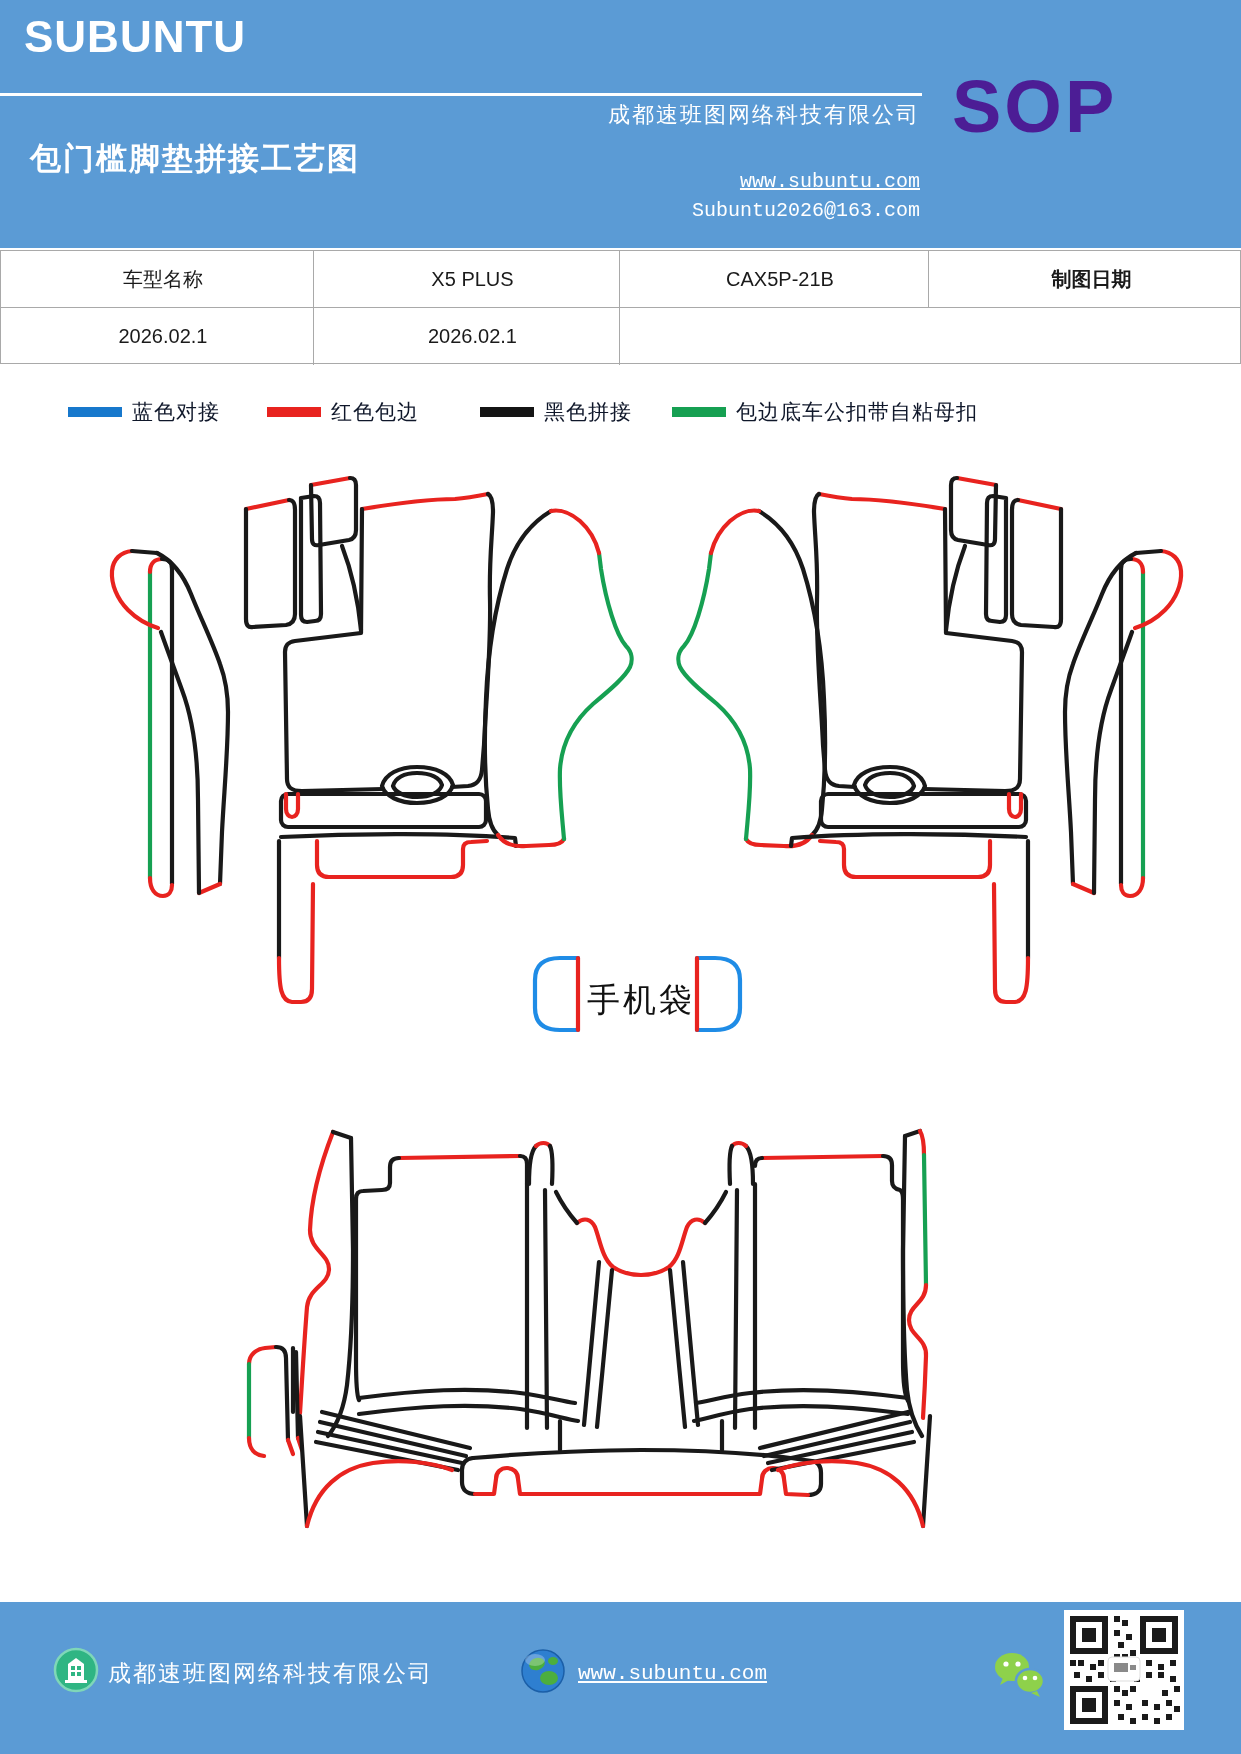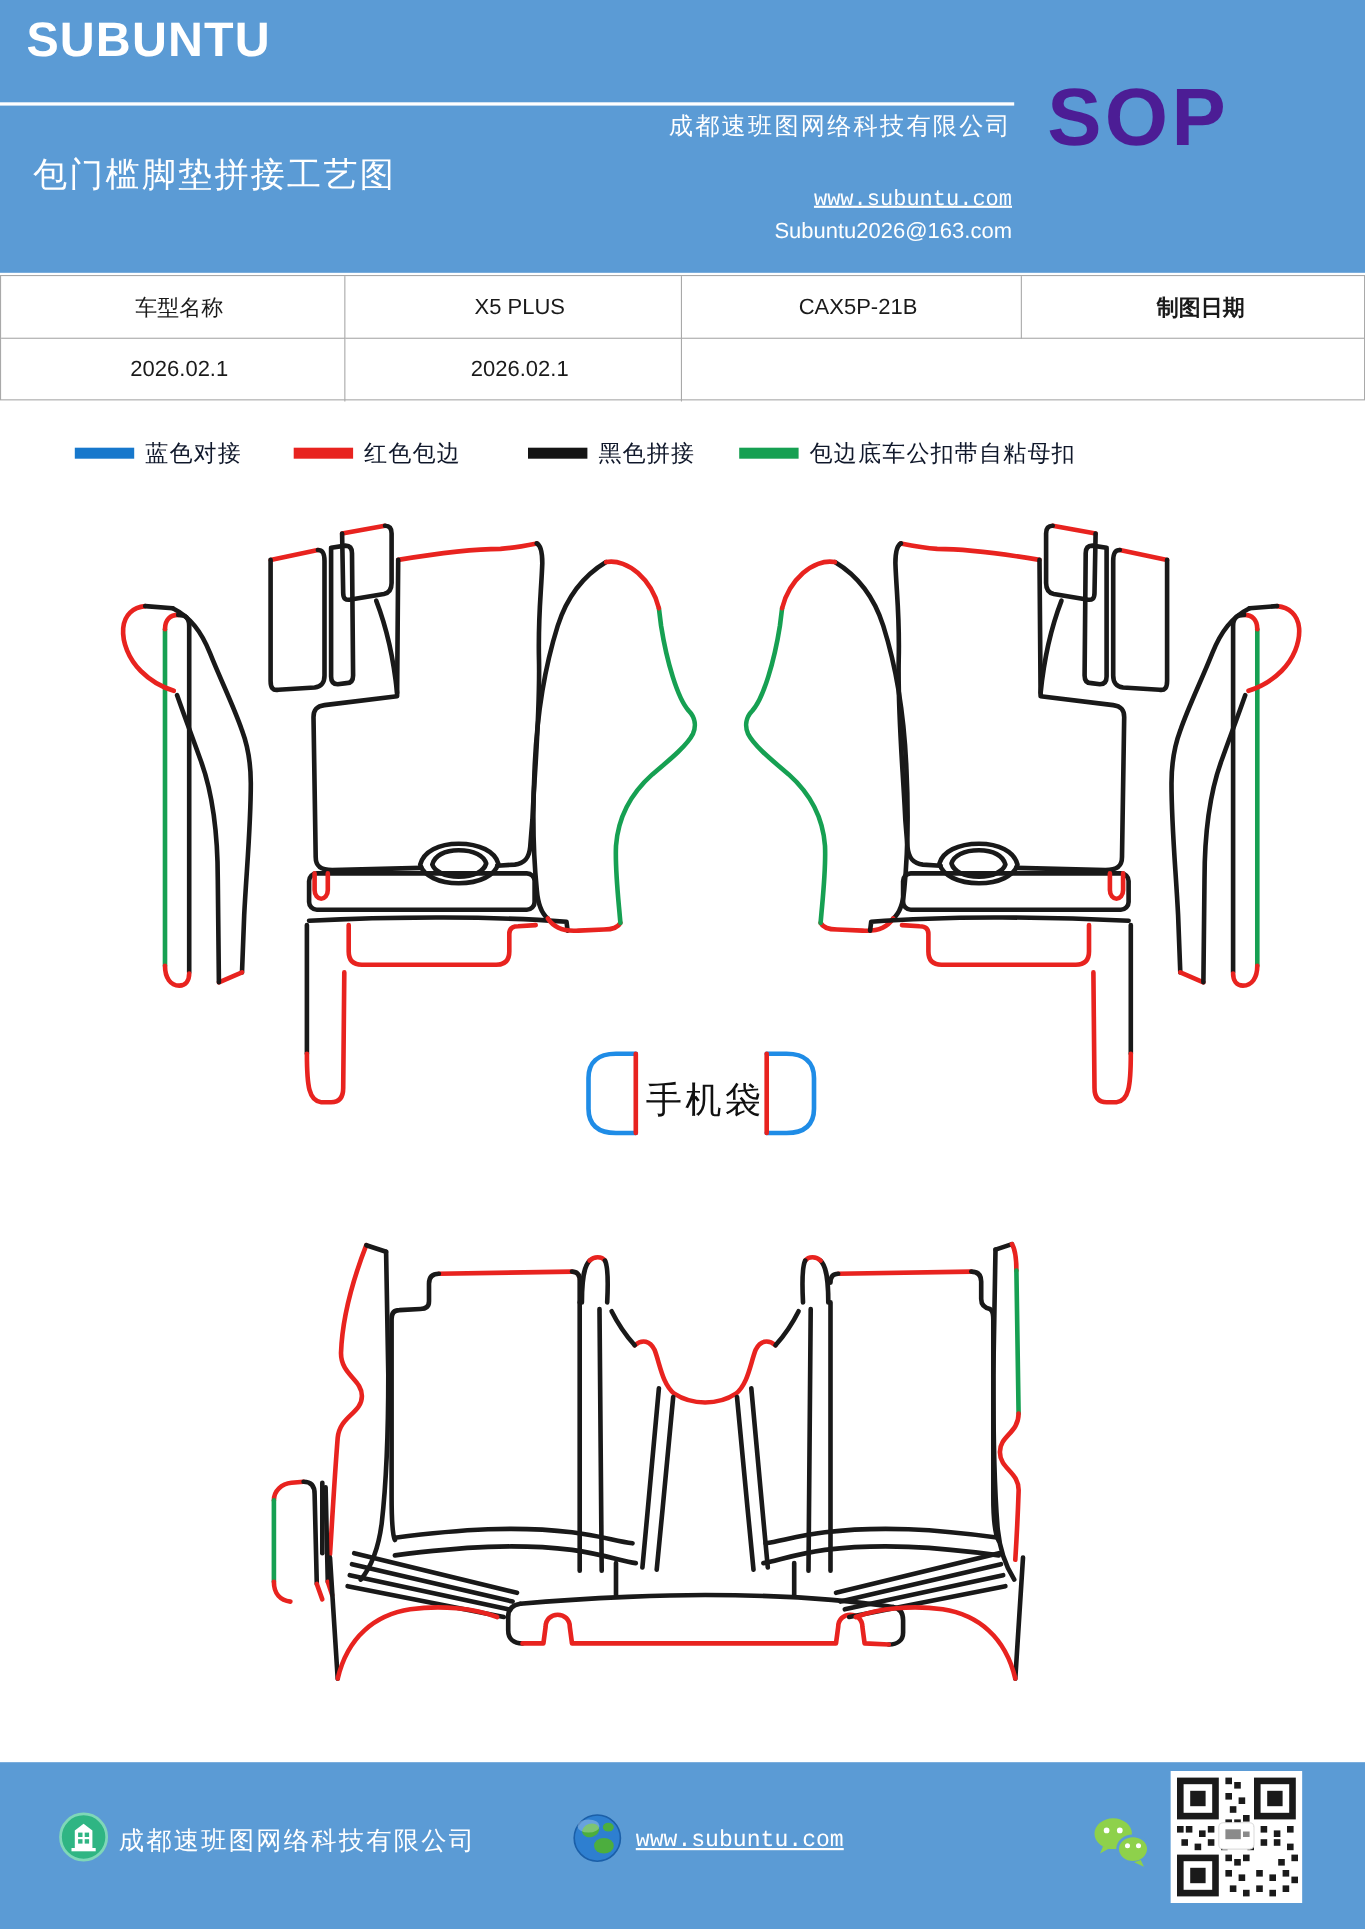--- a/index.html
+++ b/index.html
@@ -5,25 +5,25 @@
   html,body{margin:0;padding:0;}
   body{
     width:1241px;height:1754px;position:relative;background:#ffffff;
     font-family:"Liberation Sans","DejaVu Sans",sans-serif;color:#1a1a1a;
     overflow:hidden;
   }
   
   .header{position:absolute;left:0;top:0;width:1241px;height:248px;background:#5b9bd5;z-index:2;}
   .logo{position:absolute;left:24px;top:12px;font-size:44px;font-weight:bold;letter-spacing:1px;color:#fff;}
   .header-rule{position:absolute;left:0;top:93px;width:922px;height:3px;background:#fff;}
-  .doc-title{position:absolute;left:30px;top:138px;font-size:31px;font-weight:normal;color:#fff;letter-spacing:2px;}
+  .doc-title{position:absolute;left:30px;top:138px;font-size:31px;font-weight:bold;color:#fff;letter-spacing:2px;}
   .header-right{position:absolute;right:321px;top:100px;text-align:right;color:#fff;}
   .hr-company{font-size:22px;letter-spacing:2px;}
   .hr-web{margin-top:40px;font-size:20px;font-family:"Liberation Mono","DejaVu Sans Mono",monospace;text-decoration:underline;}
-  .hr-mail{margin-top:6px;font-size:20px;font-family:Liberation Sans, sans-serif;}
+  .hr-mail{margin-top:6px;font-size:20px;font-family:Liberation Mono, monospace;}
   .sop{position:absolute;left:952px;top:64px;font-size:74px;font-weight:bold;letter-spacing:3px;color:#4c1d95;}
   
   .info-table{position:absolute;left:0;top:250px;width:1241px;height:114px;z-index:2;
     display:grid;grid-template-columns:313px 306px 309px 313px;grid-template-rows:57px 57px;
     border:1px solid #a9a9a9;box-sizing:border-box;background:#fff;}
   .info-cell{border-right:1px solid #a9a9a9;border-bottom:1px solid #a9a9a9;
     display:flex;align-items:center;justify-content:center;font-size:20px;box-sizing:border-box;padding-left:12px;}
   .info-cell:nth-child(4n){border-right:none;font-weight:bold;}
   .info-cell:nth-child(n+5){border-bottom:none;}
   

